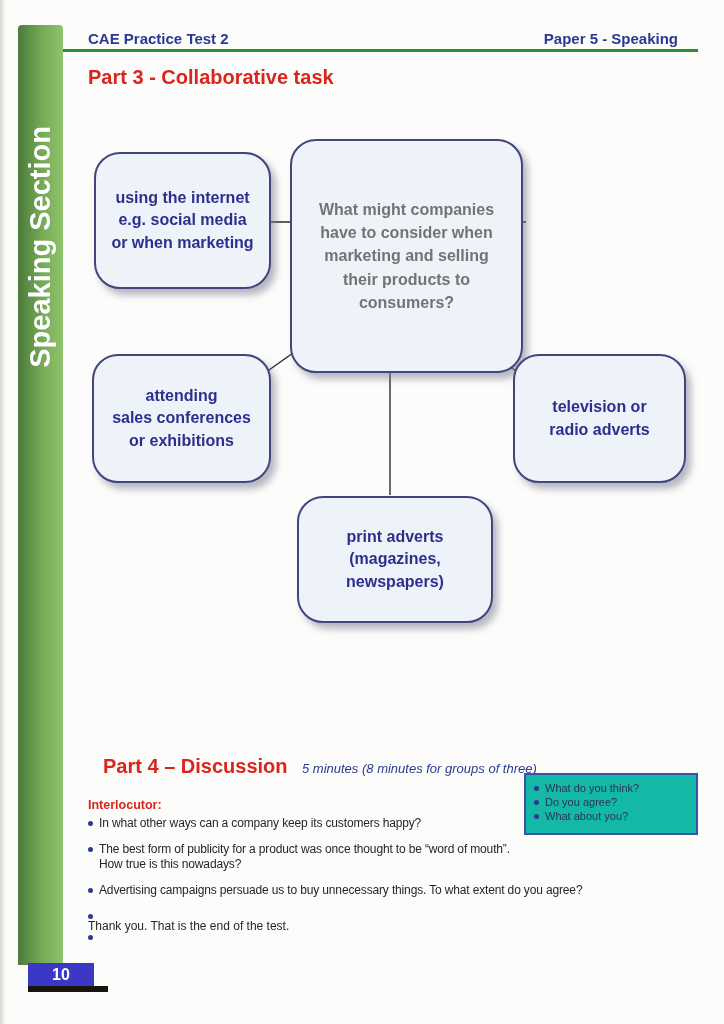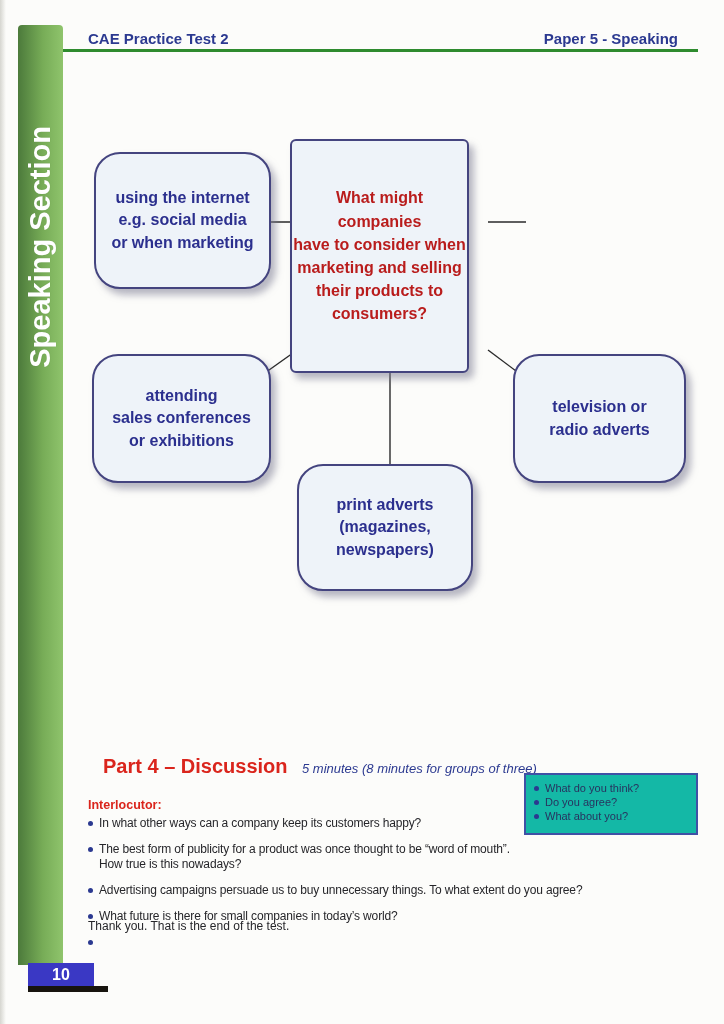--- a/index.html
+++ b/index.html
@@ -39,27 +39,27 @@
   .connectors { position:absolute; left:0; top:0; z-index:1; }
   .dbox {
     position:absolute; z-index:2;
     background:#eef3f9; border:2px solid #44447f;
     display:flex; align-items:center; justify-content:center;
     text-align:center; font-weight:bold; color:#2b2f8e;
     font-size:16px; line-height:1.4; white-space:pre-line;
     box-shadow:5px 6px 7px rgba(125,125,148,.55);
     border-radius:26px;
   }
-  .dbox-center { left:290px; top:139px; width:179px; height:234px; border-radius:6px;
-                 color:#b91c1c; line-height:1.45; }
+  .dbox-center { left:290px; top:139px; width:233px; height:234px; border-radius:26px;
+                 color:#737373; line-height:1.45; }
   .dbox-tl { left:94px;  top:152px; width:177px; height:137px; }
   .dbox-tr { left:516px; top:152px; width:172px; height:137px; }
   .dbox-bl { left:92px;  top:354px; width:179px; height:129px; }
   .dbox-br { left:513px; top:354px; width:173px; height:129px; }
-  .dbox-bc { left:297px; top:464px; width:176px; height:127px; }
+  .dbox-bc { left:297px; top:496px; width:196px; height:127px; }
 
   
   .p4-title-row { position:absolute; left:88px; top:755px; white-space:nowrap;margin-left:15px; }
   .p4-title { font-size:20px; font-weight:bold; color:#da251c; }
   .p4-subtitle { font-size:13px; font-style:italic; color:#2b3990; margin-left:10px; }
 
   .prompts-box {
     position:absolute; left:524px; top:773px; width:174px; height:62px;
     border:2px solid #3f51a5; background:#14b8a6;
     padding:7px 6px 0 8px; display:flex; flex-direction:column; gap:2px;
@@ -93,20 +93,21 @@
 
   <div class="hdr-left">CAE Practice Test 2</div>
   <div class="hdr-right">Paper 5 - Speaking</div>
   <div class="hdr-rule"></div>
 
   <div class="sidebar"></div>
   <div class="sidebar-label-wrap">
     <span class="sidebar-label">Speaking Section</span>
   </div>
 
+  <div class="p3-title">Part 3 - Collaborative task</div>
 
   <svg class="connectors" width="724" height="660">
     <line x1="258" y1="222" x2="300" y2="222" stroke="#2a2a2a" stroke-width="1.4"></line>
     <line x1="488" y1="222" x2="526" y2="222" stroke="#2a2a2a" stroke-width="1.4"></line>
     <line x1="300" y1="348" x2="255" y2="380" stroke="#2a2a2a" stroke-width="1.4"></line>
     <line x1="488" y1="350" x2="528" y2="380" stroke="#2a2a2a" stroke-width="1.4"></line>
     <line x1="390" y1="365" x2="390" y2="495" stroke="#2a2a2a" stroke-width="1.4"></line>
   </svg>
 
   <div class="dbox dbox-center">What might companies
@@ -157,21 +158,20 @@
       <span class="dot"></span>
       <span class="q-text">The best form of publicity for a product was once thought to be “word of mouth”.
 How true is this nowadays?</span>
     </div>
     <div class="q-item">
       <span class="dot"></span>
       <span class="q-text">Advertising campaigns persuade us to buy unnecessary things. To what extent do you agree?</span>
     </div>
     <div class="q-item">
       <span class="dot"></span>
-      <span class="q-text">What future is there for small companies in today’s world?</span>
     </div>
     <div class="q-item">
       <span class="dot"></span>
     </div>
   </div>
 
   <div class="closing">Thank you. That is the end of the test.</div>
 
   <div class="pagenum">10</div>
   <div class="footer-bar"></div>

